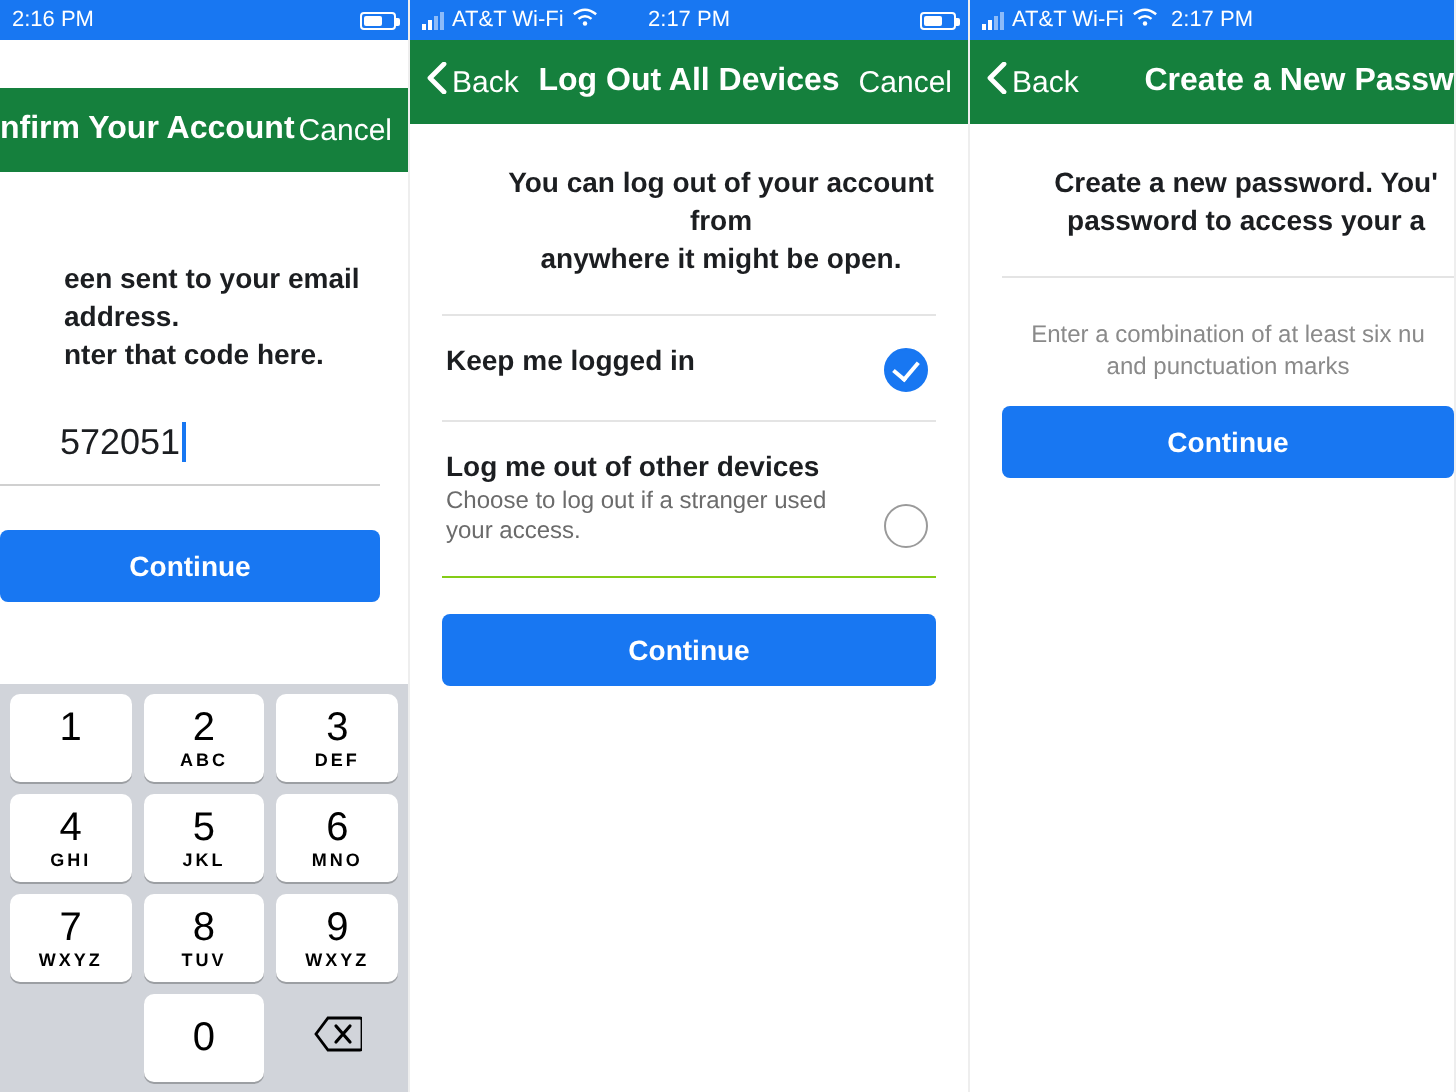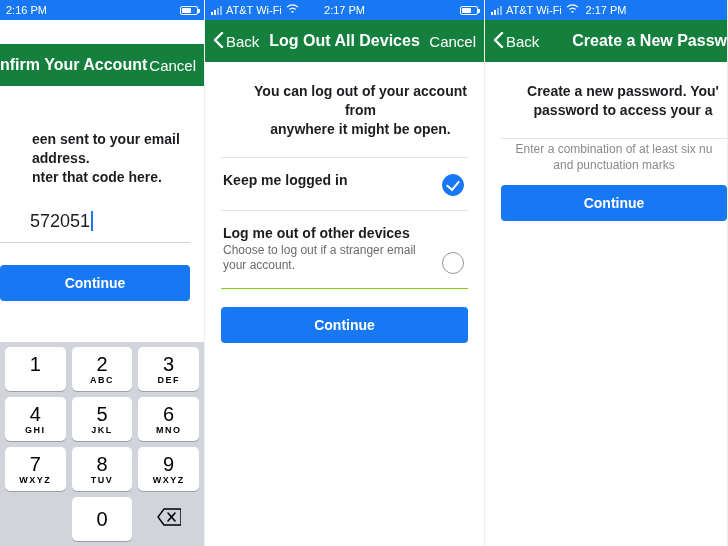--- a/index.html
+++ b/index.html
@@ -146,21 +146,21 @@
     width:6px; height:10px; border:solid #fff; border-width:0 2.5px 2.5px 0;
     transform: rotate(40deg);
   }
 
   
   .helper {
     font-size: 12px;
     color: #8a8a8a;
     text-align: center;
     border-top: 1px solid #e4e4e4;
-    padding: 2px 4px 12px;
+    padding: 20px 4px 12px;
     margin-top: 10px;
     line-height:1.35;
   }
 
   
   .keypad {
     background: #d1d4da;
     padding: 5px;
     display: grid;
     grid-template-columns: repeat(3, 1fr);
@@ -304,21 +304,21 @@
     </div>
     <div class="option-row">
       <div class="option-text">
         <div class="option-title">Keep me logged in</div>
       </div>
       <div class="radio selected"></div>
     </div>
     <div class="option-row">
       <div class="option-text">
         <div class="option-title">Log me out of other devices</div>
-        <div class="option-sub">Choose to log out if a stranger email your account.</div>
+        <div class="option-sub">Choose to log out if a stranger used your access.</div>
       </div>
       <div class="radio"></div>
     </div>
     <button class="primary-btn">Continue</button>
   </div>
 </div>
 
 <div class="phone s3">
   <div class="status-bar">
     <span class="status-left">

